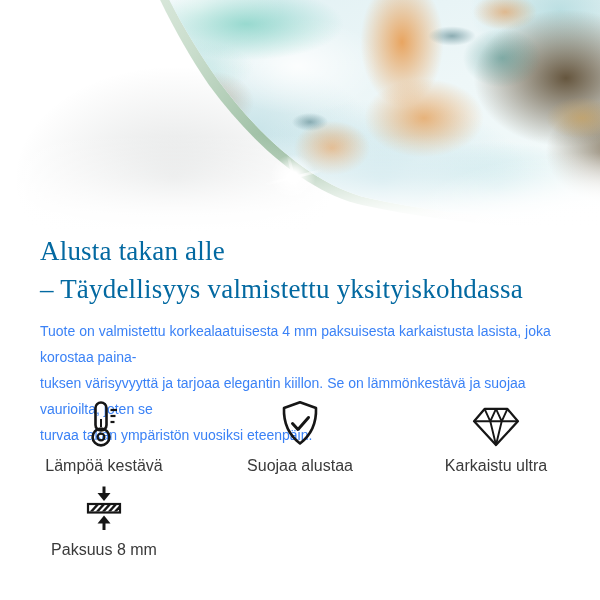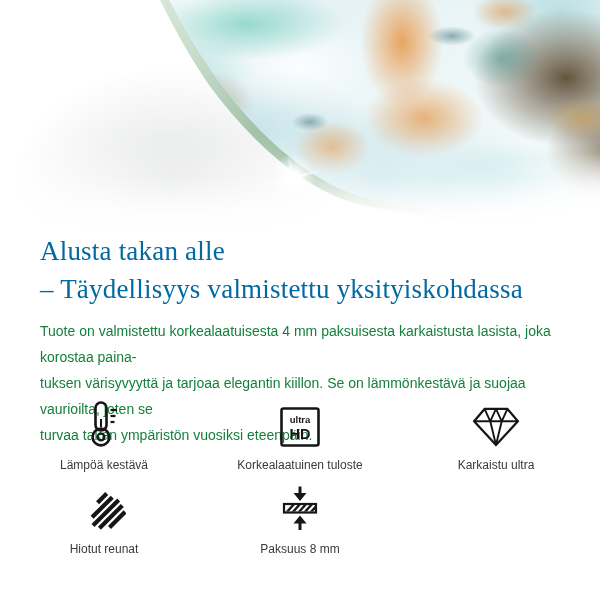--- a/index.html
+++ b/index.html
@@ -48,29 +48,29 @@
   .sparkle::before{content:"";position:absolute;left:2px;top:30.5px;width:60px;height:3px;border-radius:2px;
     background:linear-gradient(90deg, rgba(255,255,255,0), rgba(255,255,255,0.95) 42%, #fff 50%, rgba(255,255,255,0.95) 58%, rgba(255,255,255,0));}
   .sparkle::after{content:"";position:absolute;left:30.5px;top:10px;width:3px;height:44px;border-radius:2px;
     background:linear-gradient(180deg, rgba(255,255,255,0), #fff 50%, rgba(255,255,255,0));}
 
   
   .title{position:absolute;left:40px;top:232px;width:550px;margin:0;
     font-family:"Liberation Serif","DejaVu Serif",serif;font-weight:400;
     font-size:27px;line-height:38px;color:#0369a1;letter-spacing:0.2px;}
   .desc{position:absolute;left:40px;top:318px;width:540px;margin:0;
-    font-size:14px;line-height:26px;color:#15803d;}
+    font-size:14px;line-height:26px;color:#3b82f6;}
   .desc-line{display:block;}
 
   
   .features{position:absolute;left:0;top:401px;width:600px;box-sizing:border-box;padding:0 6px;
     display:grid;grid-template-columns:1fr 1fr 1fr;row-gap:12px;justify-items:center;}
   .feature{display:flex;flex-direction:column;align-items:center;width:100%;}
   .icon-box{height:46px;display:flex;align-items:flex-end;justify-content:center;}
-  .feature-label{margin-top:11px;font-size:12px;line-height:15px;color:#3a3a3a;text-align:center;}
+  .feature-label{margin-top:11px;font-size:16px;line-height:15px;color:#3a3a3a;text-align:center;}
   .icon-ink{stroke:#161616;fill:none;}
   .icon-fill{fill:#161616;stroke:none;}
   .hd-text{font-family:"Liberation Sans","DejaVu Sans",sans-serif;font-weight:bold;fill:#161616;}
 </style>
 </head>
 <body>
 
 <div class="page">
 
   <div class="hero">
@@ -100,55 +100,42 @@
           <circle class="icon-ink" cx="12" cy="36" r="8.4" stroke-width="2.6"></circle>
           <circle class="icon-ink" cx="12" cy="36" r="3.4" stroke-width="2.2"></circle>
           <line class="icon-ink" x1="21.5" y1="9" x2="28" y2="9" stroke-width="2.2"></line>
           <line class="icon-ink" x1="21.5" y1="15" x2="26.5" y2="15" stroke-width="2.2"></line>
           <line class="icon-ink" x1="21.5" y1="21" x2="25.5" y2="21" stroke-width="2.2"></line>
         </svg>
       </div>
       <div class="feature-label">Lämpöä kestävä</div>
     </div>
 
+
     <div class="feature">
       <div class="icon-box">
-        <svg width="40" height="40" viewBox="0 0 40 40">
-          <rect class="icon-ink" x="1.5" y="1.5" width="37" height="37" rx="2" stroke-width="2.6"></rect>
-          <text class="hd-text" x="20" y="16" font-size="9.5" text-anchor="middle">ultra</text>
-          <text class="hd-text" x="20" y="32" font-size="14.5" text-anchor="middle">HD</text>
+        <svg width="44" height="48" viewBox="0 0 44 48">
+          <path class="icon-ink" d="M22 3.2 L38 9 C38.5 21.5 35 34.5 22 44.5 C9 34.5 5.5 21.5 6 9 Z" stroke-width="2.6" stroke-linejoin="round"></path>
+          <path class="icon-ink" d="M14.5 24.5 L20 30.5 L30.5 18.5" stroke-width="3" stroke-linecap="round" stroke-linejoin="round"></path>
         </svg>
       </div>
-      <div class="feature-label">Korkealaatuinen tuloste</div>
+      <div class="feature-label">Suojaa alustaa</div>
     </div>
-
 
     <div class="feature">
       <div class="icon-box">
         <svg width="48" height="40" viewBox="0 0 50 42">
           <path class="icon-ink" d="M13 2 H37 L48 15 L25 40 L2 15 Z" stroke-width="2.4" stroke-linejoin="round"></path>
           <path class="icon-ink" d="M2 15 H48" stroke-width="2"></path>
           <path class="icon-ink" d="M13 2 L19 15 L25 40 M37 2 L31 15 L25 40 M19 15 L25 2 L31 15" stroke-width="2" stroke-linejoin="round"></path>
         </svg>
       </div>
       <div class="feature-label">Karkaistu ultra</div>
     </div>
 
-    <div class="feature">
-      <div class="icon-box">
-        <svg width="44" height="42" viewBox="0 0 48 42">
-          <path class="icon-ink" d="M17 13 L27 3" stroke-width="4.6"></path>
-          <path class="icon-ink" d="M11 29 L33 7" stroke-width="4.6"></path>
-          <path class="icon-ink" d="M12 38 L40 10" stroke-width="4.6"></path>
-          <path class="icon-ink" d="M19 41 L44 16" stroke-width="4.6"></path>
-          <path class="icon-ink" d="M30 40 L47 23" stroke-width="4.6"></path>
-        </svg>
-      </div>
-      <div class="feature-label">Hiotut reunat</div>
-    </div>
 
     <div class="feature">
       <div class="icon-box">
         <svg width="40" height="46" viewBox="0 0 40 46">
           <line class="icon-ink" x1="20" y1="1.5" x2="20" y2="9" stroke-width="3"></line>
           <polygon class="icon-fill" points="13.5,8 26.5,8 20,16"></polygon>
           <defs>
               <clipPath id="barclip">
                 <rect x="5" y="20" width="30" height="6.5"></rect>
               </clipPath>

